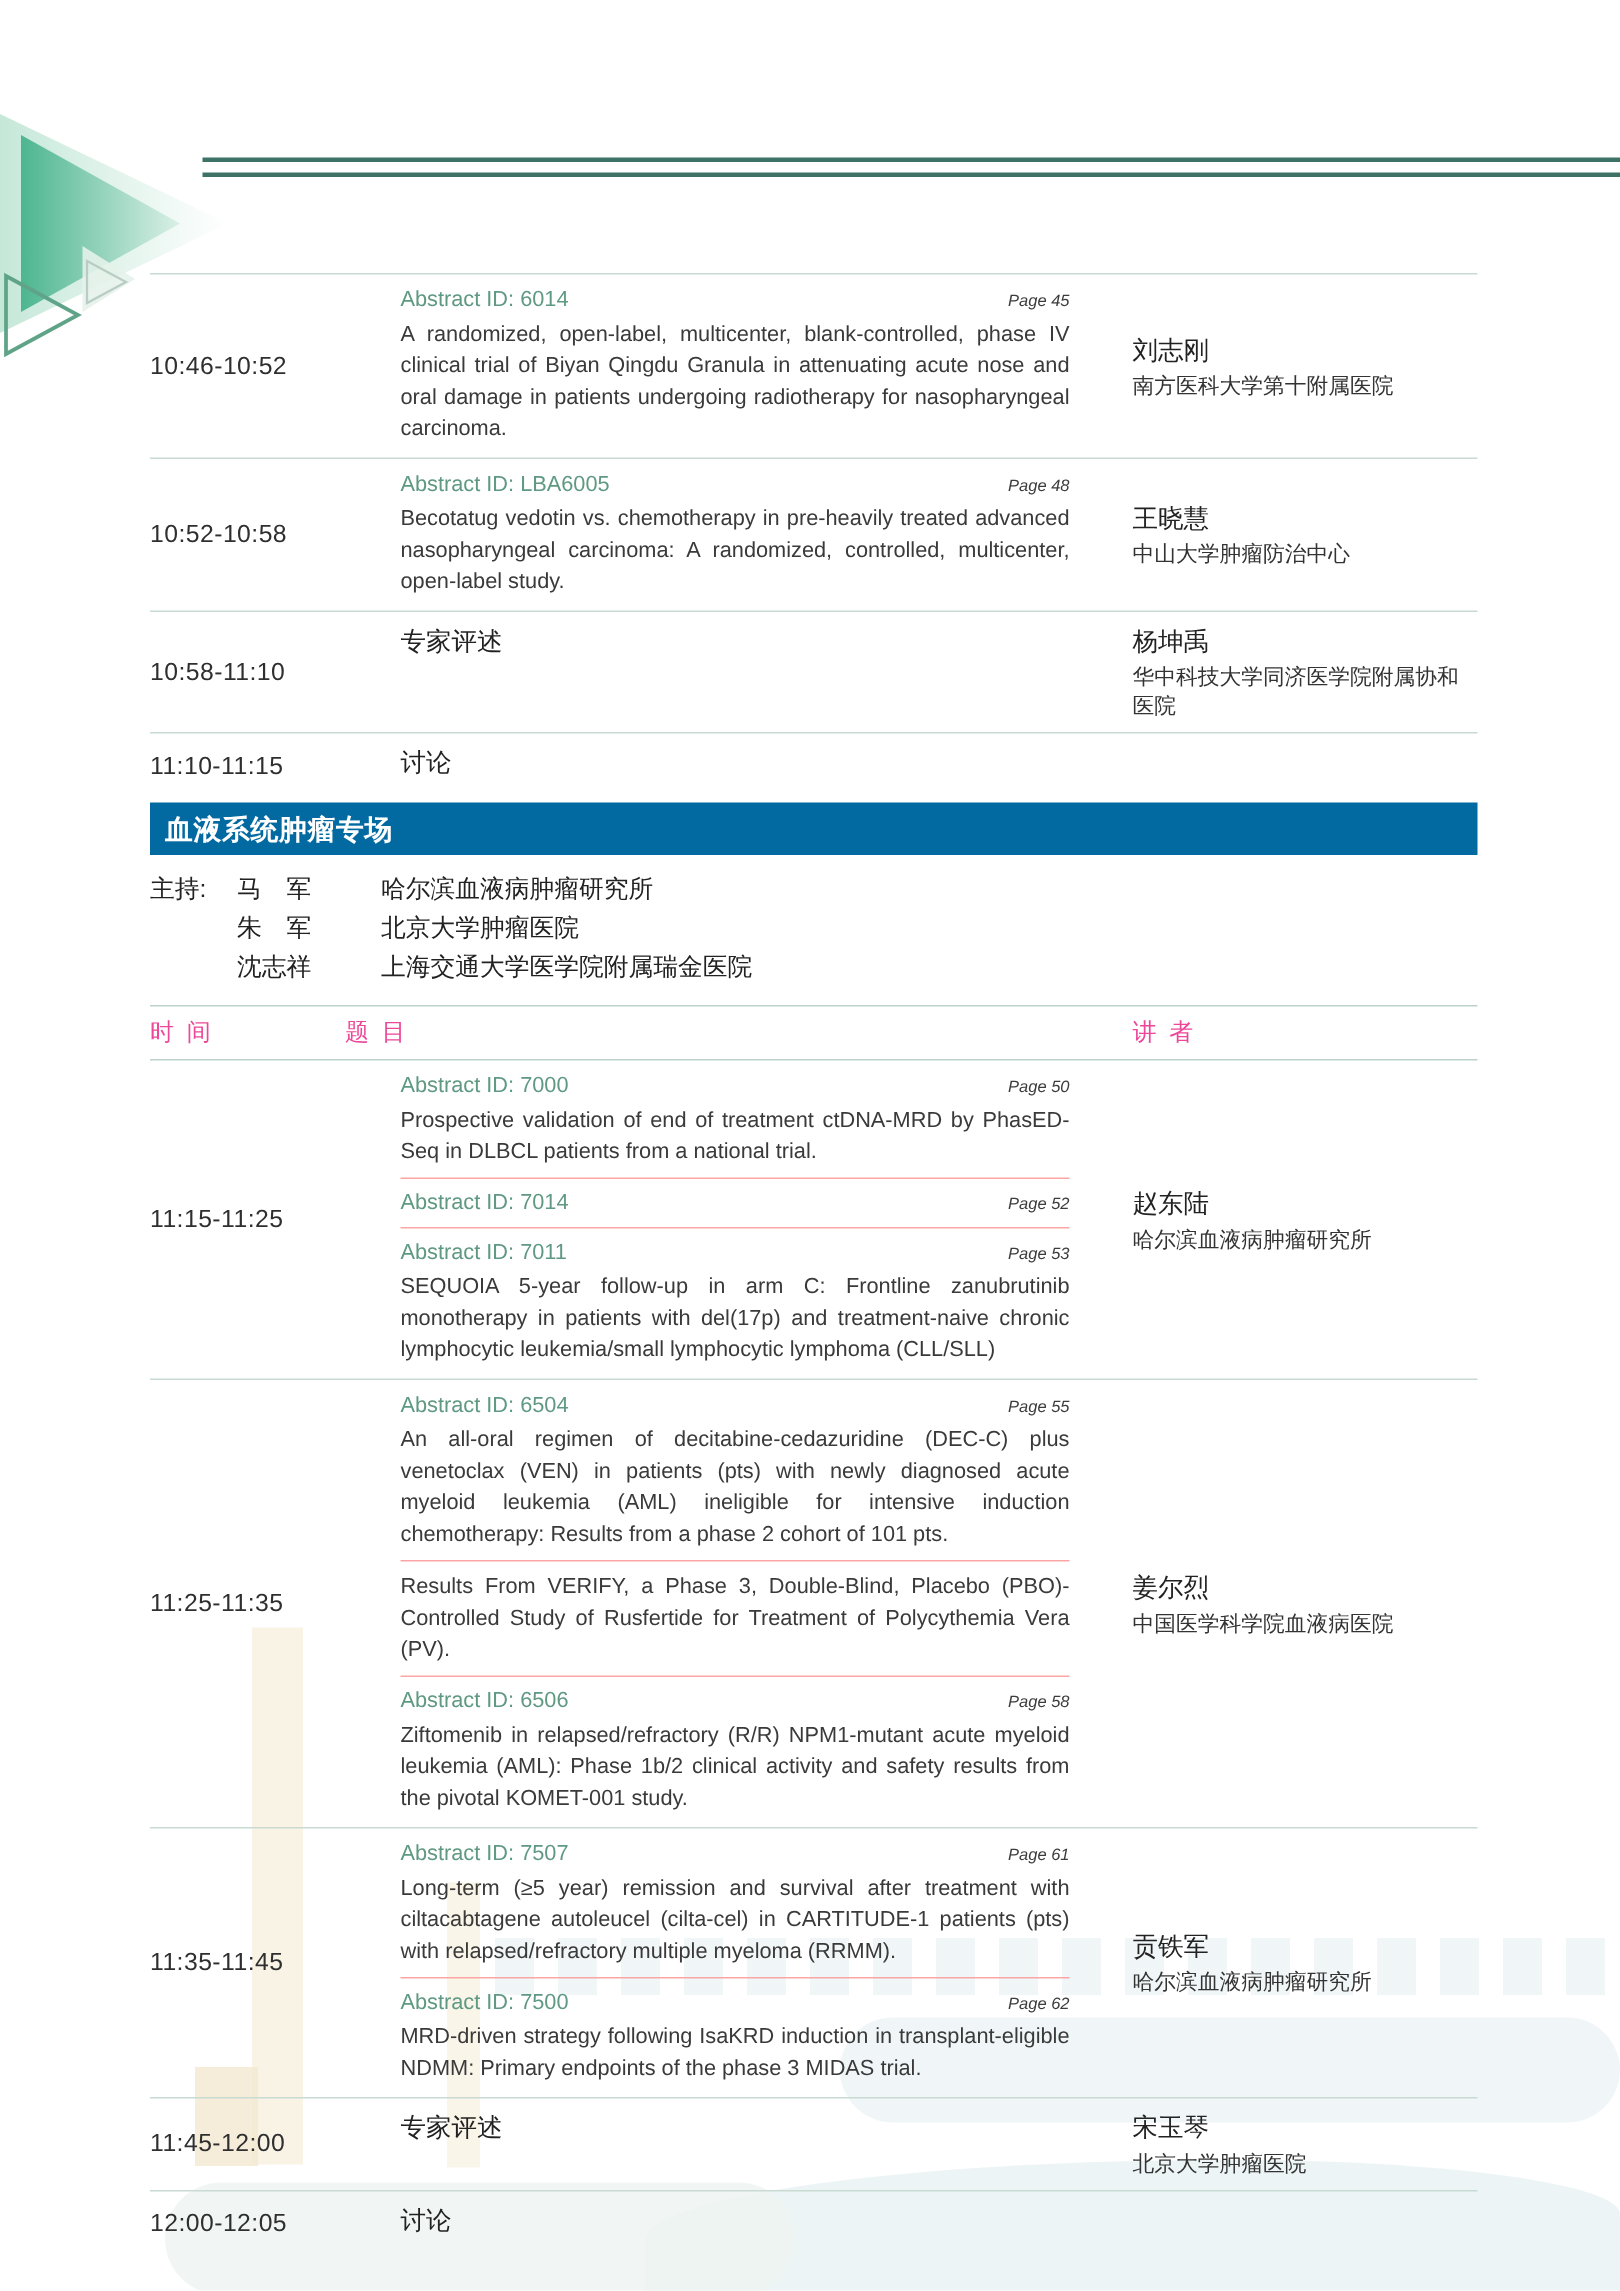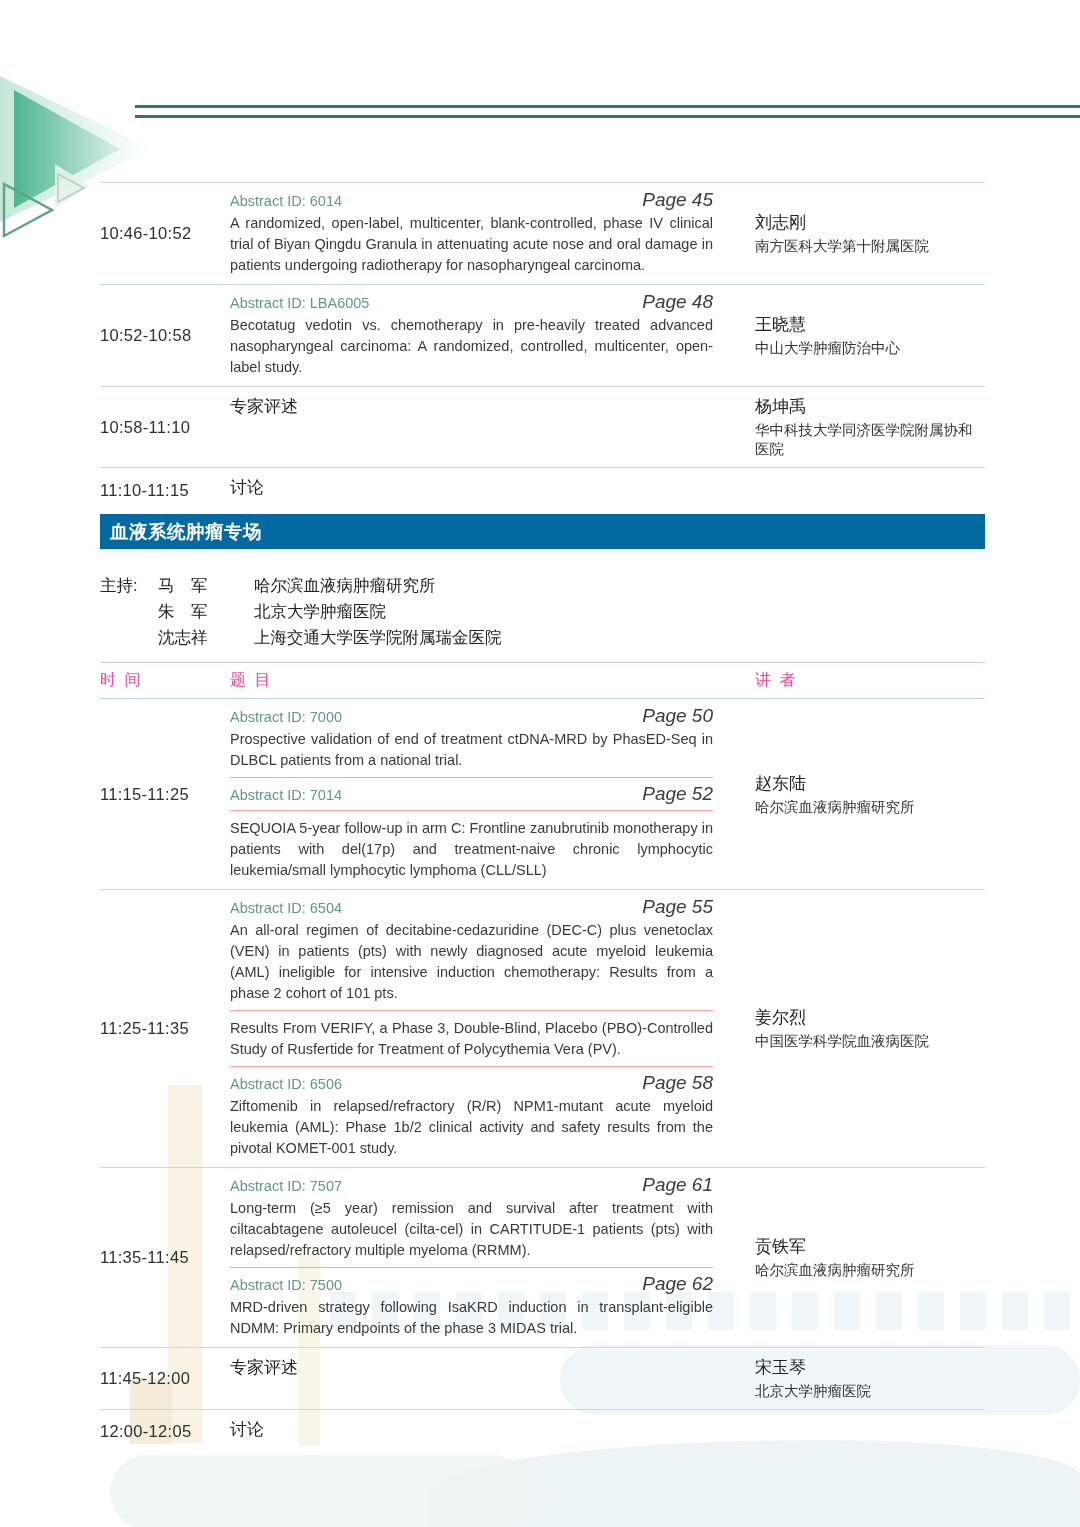--- a/index.html
+++ b/index.html
@@ -8,35 +8,35 @@
     font-family:"Liberation Sans","DejaVu Sans",sans-serif;color:#323232;
   }
   .wm{position:absolute;z-index:0;}
   .deco{position:absolute;left:0;top:36px;z-index:0;}
   .topline{position:absolute;left:135px;right:0;top:105px;height:7px;
     border-top:3px solid #3e7266;border-bottom:3px solid #3e7266;z-index:1;}
   .content{position:absolute;left:100px;top:182px;width:885px;z-index:2;}
   .sep{border-top:1px solid #c9dad3;height:0;}
   .row{display:grid;grid-template-columns:130px 505px 250px;padding:8px 0;}
   .cell-time{align-self:center;font-size:16.5px;color:#2f2f2f;letter-spacing:.3px;}
-  .cell-title{padding-right:22px;}
+  .cell-title{padding-right:22px;margin-left:37px;}
   .cell-speaker{align-self:center;padding-left:20px;}
   .spk-name{font-size:17px;color:#222;margin-bottom:3px;}
   .spk-aff{font-size:14.5px;color:#333;}
   .abs-head{display:flex;justify-content:space-between;align-items:baseline;
     line-height:18px;margin-bottom:3px;}
   .abs-id{font-size:14.5px;color:#609983;}
-  .abs-page{font-size:19px;font-style:italic;color:#3c3c3c;}
+  .abs-page{font-size:11px;font-style:italic;color:#3c3c3c;}
   .abs-title{font-size:14.5px;line-height:21px;color:#3a3a3a;
     text-align:justify;text-align-last:left;}
   .abstract + .abstract{border-top:1px solid #fca5a5;margin-top:6px;padding-top:7px;}
   .cn-label{font-size:17px;color:#222;}
   .banner{margin-top:2px;height:35px;line-height:35px;background:#0369a1;color:#ffffff;
     font-size:18.5px;font-weight:700;padding-left:10px;letter-spacing:.5px;}
-  .chairs{padding:10px 0 12px 0;margin-top:13px;}
+  .chairs{padding:10px 0 12px 0;}
   .chair-row{display:flex;line-height:26px;font-size:16.5px;color:#222;}
   .chair-label{width:58px;}
   .chair-name{width:96px;}
   .chair-aff{flex:1;}
   .thead{display:grid;grid-template-columns:130px 505px 250px;padding:7px 0;
     border-top:1px solid #bcd3ca;border-bottom:1px solid #bcd3ca;
     color:#ec4899;font-size:16px;letter-spacing:2px;}
   .thead .th-speaker{padding-left:20px;}
   .minh97{min-height:97px;box-sizing:border-box;}
   .minh93{min-height:93px;box-sizing:border-box;}
@@ -185,20 +185,24 @@
         </div>
         <div class="abs-title">Prospective validation of end of treatment ctDNA-MRD by PhasED-Seq in DLBCL patients from a national trial.</div>
       </div>
       <div class="abstract">
         <div class="abs-head">
           <span class="abs-id">Abstract ID: 7014</span>
           <span class="abs-page">Page 52</span>
         </div>
       </div>
       <div class="abstract">
+        <div class="abs-head">
+          <span class="abs-id">Abstract ID: 7011</span>
+          <span class="abs-page">Page 53</span>
+        </div>
         <div class="abs-title">SEQUOIA 5-year follow-up in arm C: Frontline zanubrutinib monotherapy in patients with del(17p) and treatment-naive chronic lymphocytic leukemia/small lymphocytic lymphoma (CLL/SLL)</div>
       </div>
     </div>
     <div class="cell-speaker">
       <div class="spk-name">赵东陆</div>
       <div class="spk-aff">哈尔滨血液病肿瘤研究所</div>
     </div>
   </div>
 
   <div class="sep"></div>

